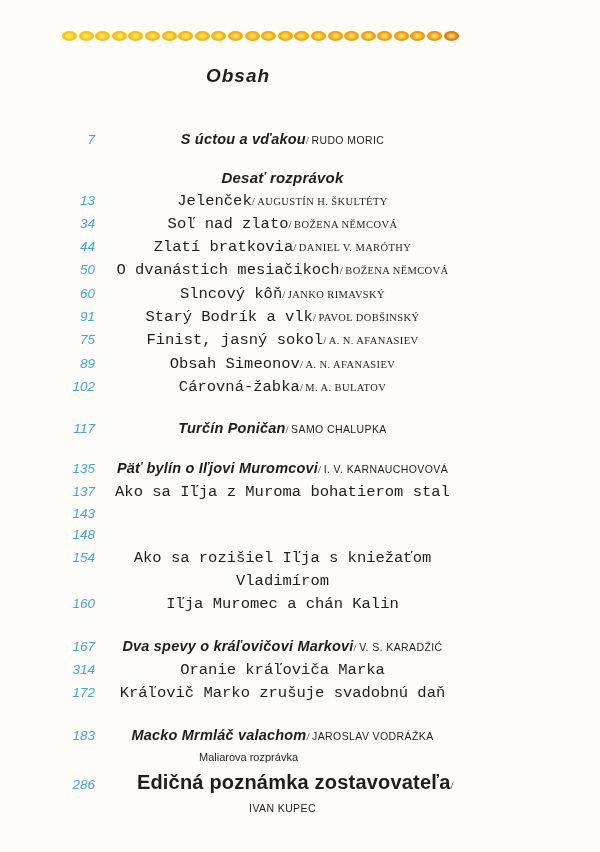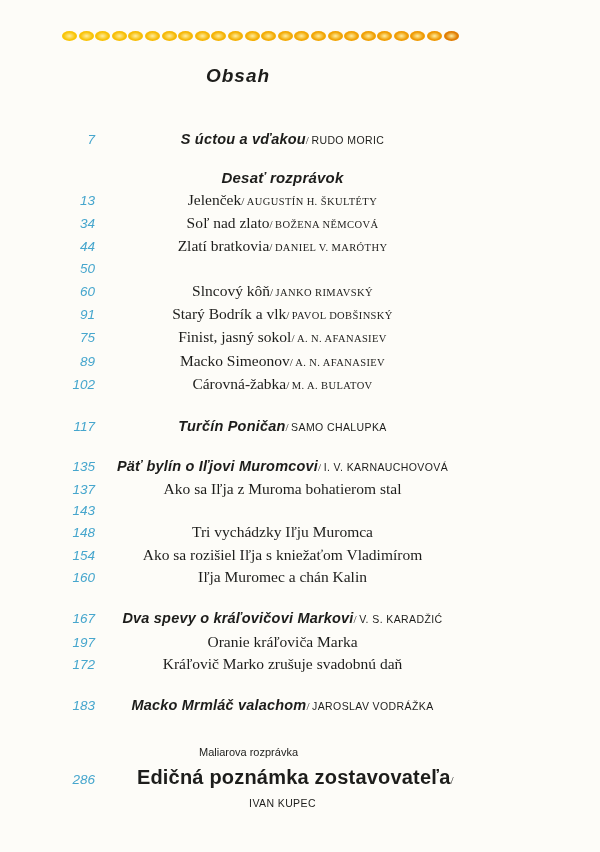--- a/index.html
+++ b/index.html
@@ -40,38 +40,38 @@
 
   .row{display:flex;align-items:baseline;line-height:21.3px;}
   .num{
     width:95px;flex:0 0 95px;text-align:right;
     font-family:"Liberation Sans", sans-serif;
     font-style:italic;font-size:13.5px;
     color:var(--numcolor,#46a6cd);
   }
   .line{width:365px;flex:0 0 365px;text-align:center;padding-left:5px;}
 
-  .t-serif{font-size:15.5px;font-family:Liberation Serif, serif;}
+  .t-serif{font-size:15.5px;font-family:Liberation Mono, monospace;}
   .t-feature{
     font-family:"Liberation Sans", sans-serif;
     font-weight:bold;font-style:italic;font-size:14.5px;letter-spacing:.2px;
   }
   .t-bold{
     font-family:"Liberation Sans", sans-serif;
     font-weight:bold;font-style:normal;font-size:20px;letter-spacing:.2px;padding-left:28px;
   }
   .heading{
     font-family:"Liberation Sans", sans-serif;
     font-weight:bold;font-style:italic;font-size:15px;letter-spacing:.2px;
   }
   .author{font-size:10.5px;letter-spacing:.4px;font-style:normal;font-weight:normal;}
   .row.f-sans .author{font-family:"Liberation Sans", sans-serif;text-align:center;}
   .row.f-serif .author{font-family:"Liberation Serif", serif;}
   .sep{font-size:11px;}
-  .subtitle-row{line-height:17px;margin-top:24px;}
+  .subtitle-row{line-height:17px;}
   .subtitle{
     font-family:"Liberation Sans", sans-serif;
     font-size:11px;position:relative;left:-34px;
   }
 </style>
 </head>
 <body style="background: rgb(253, 252, 248); color: rgb(29, 29, 27); --numcolor: #46a6cd;">
 
 <div class="page">
   <div class="content">
@@ -121,36 +121,37 @@
           <div class="row f-serif">
             <span class="num">34</span>
             <div class="line"><span class="t-serif">Soľ nad zlato</span><span class="sep">/</span><span class="author"> BOŽENA NĚMCOVÁ</span></div>
           </div>
           <div class="row f-serif">
             <span class="num">44</span>
             <div class="line"><span class="t-serif">Zlatí bratkovia</span><span class="sep">/</span><span class="author"> DANIEL V. MARÓTHY</span></div>
           </div>
           <div class="row f-serif">
             <span class="num">50</span>
+            <div class="line"><span class="t-serif">O dvanástich mesiačikoch</span><span class="sep">/</span><span class="author"> BOŽENA NĚMCOVÁ</span></div>
           </div>
           <div class="row f-serif">
             <span class="num">60</span>
             <div class="line"><span class="t-serif">Slncový kôň</span><span class="sep">/</span><span class="author"> JANKO RIMAVSKÝ</span></div>
           </div>
           <div class="row f-serif">
             <span class="num">91</span>
             <div class="line"><span class="t-serif">Starý Bodrík a vlk</span><span class="sep">/</span><span class="author"> PAVOL DOBŠINSKÝ</span></div>
           </div>
           <div class="row f-serif">
             <span class="num">75</span>
             <div class="line"><span class="t-serif">Finist, jasný sokol</span><span class="sep">/</span><span class="author"> A. N. AFANASIEV</span></div>
           </div>
           <div class="row f-serif">
             <span class="num">89</span>
-            <div class="line"><span class="t-serif">Macko Simeonov</span><span class="sep">/</span><span class="author"> A. N. AFANASIEV</span></div>
+            <div class="line"><span class="t-serif">Obsah Simeonov</span><span class="sep">/</span><span class="author"> A. N. AFANASIEV</span></div>
           </div>
           <div class="row f-serif">
             <span class="num">102</span>
             <div class="line"><span class="t-serif">Cárovná-žabka</span><span class="sep">/</span><span class="author"> M. A. BULATOV</span></div>
           </div>
         </div>
         <div class="section plain">
           <div class="row f-sans">
             <span class="num">117</span>
             <div class="line"><span class="t-feature">Turčín Poničan</span><span class="sep">/</span><span class="author"> SAMO CHALUPKA</span></div>
@@ -163,38 +164,37 @@
           </div>
           <div class="row f-serif">
             <span class="num">137</span>
             <div class="line"><span class="t-serif">Ako sa Iľja z Muroma bohatierom stal</span></div>
           </div>
           <div class="row f-serif">
             <span class="num">143</span>
           </div>
           <div class="row f-serif">
             <span class="num">148</span>
-            <div class="line"><span class="t-serif">Tri vychádzky Iľju Muromca</span></div>
           </div>
           <div class="row f-serif">
             <span class="num">154</span>
             <div class="line"><span class="t-serif">Ako sa rozišiel Iľja s kniežaťom Vladimírom</span></div>
           </div>
           <div class="row f-serif">
             <span class="num">160</span>
             <div class="line"><span class="t-serif">Iľja Muromec a chán Kalin</span></div>
           </div>
         </div>
         <div class="section plain">
           <div class="row f-sans">
             <span class="num">167</span>
             <div class="line"><span class="t-feature">Dva spevy o kráľovičovi Markovi</span><span class="sep">/</span><span class="author"> V. S. KARADŽIĆ</span></div>
           </div>
           <div class="row f-serif">
-            <span class="num">197</span>
+            <span class="num">314</span>
             <div class="line"><span class="t-serif">Oranie kráľoviča Marka</span></div>
           </div>
           <div class="row f-serif">
             <span class="num">172</span>
             <div class="line"><span class="t-serif">Kráľovič Marko zrušuje svadobnú daň</span></div>
           </div>
         </div>
         <div class="section plain">
           <div class="row f-sans">
             <span class="num">183</span>

